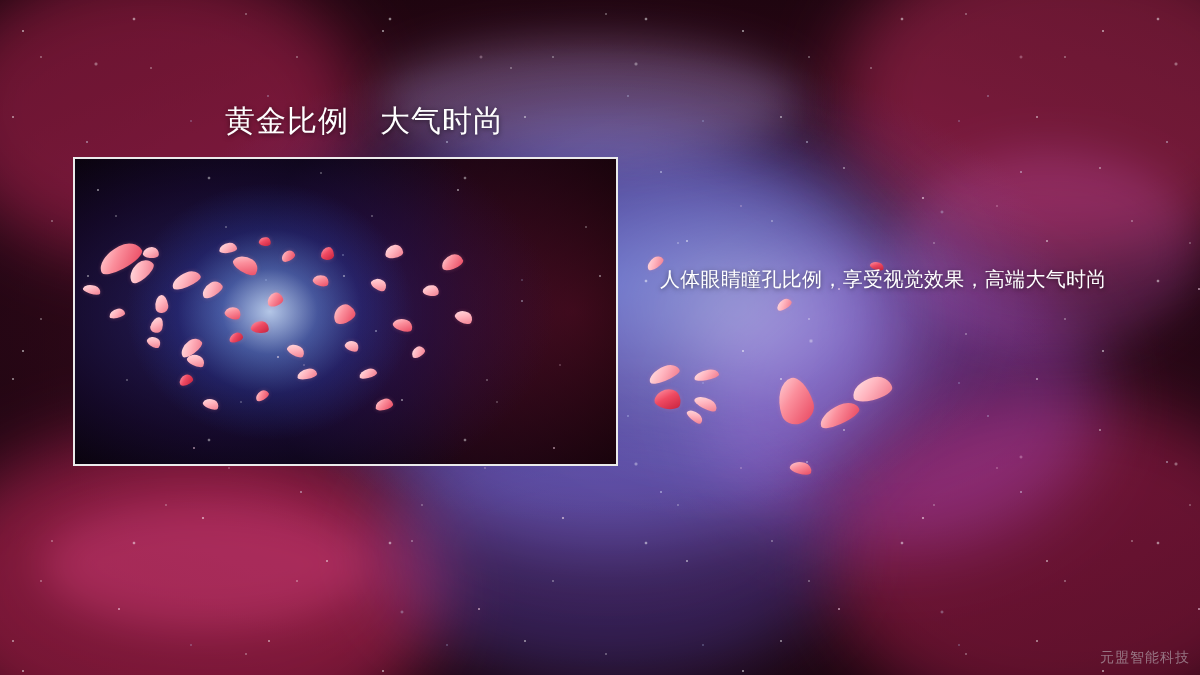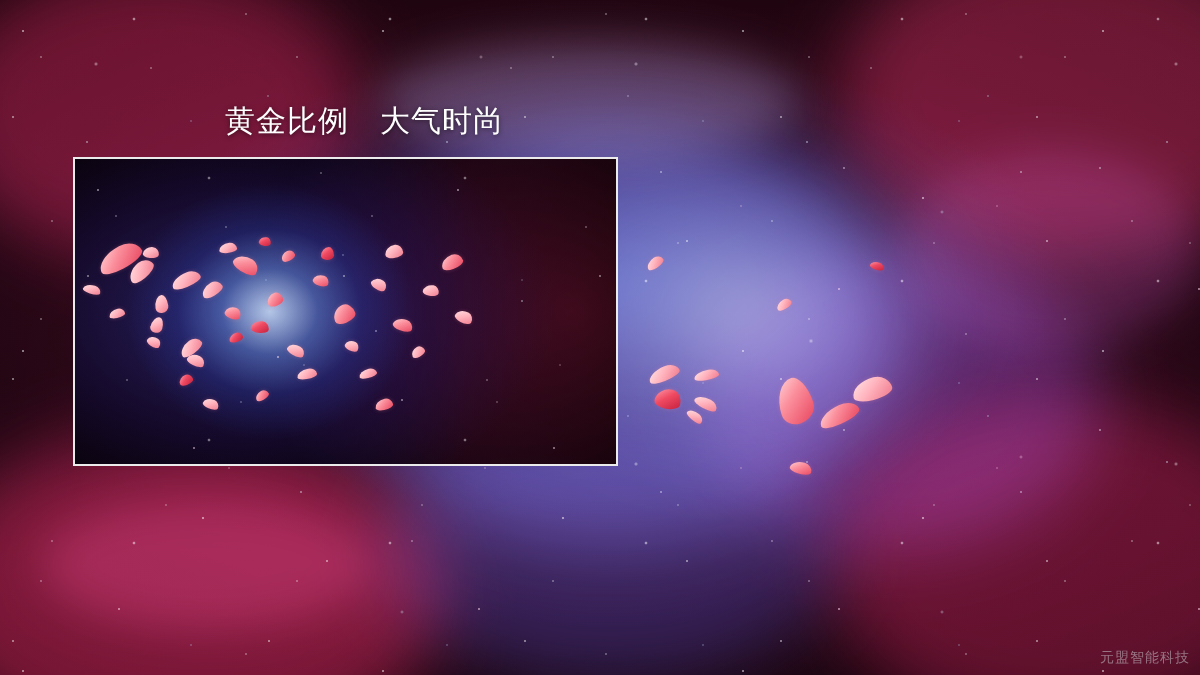--- a/index.html
+++ b/index.html
@@ -184,17 +184,18 @@
         <div class="petal" style="left:300px;top:240px;width:18px;height:11px;transform:rotate(-12deg);"></div>
         <div class="petal pale" style="left:128px;top:240px;width:16px;height:10px;transform:rotate(22deg);"></div>
         <div class="petal" style="left:180px;top:232px;width:14px;height:9px;transform:rotate(-30deg);"></div>
       </div>
     </div>
   </div>
 
   <div id="title">黄金比例　大气时尚</div>
 
   <div id="body-text">
+    <div class="bline">人体眼睛瞳孔比例，享受视觉效果，高端大气时尚</div>
   </div>
 
   <div id="watermark">元盟智能科技</div>
 
 </div>
 
 </body></html>

